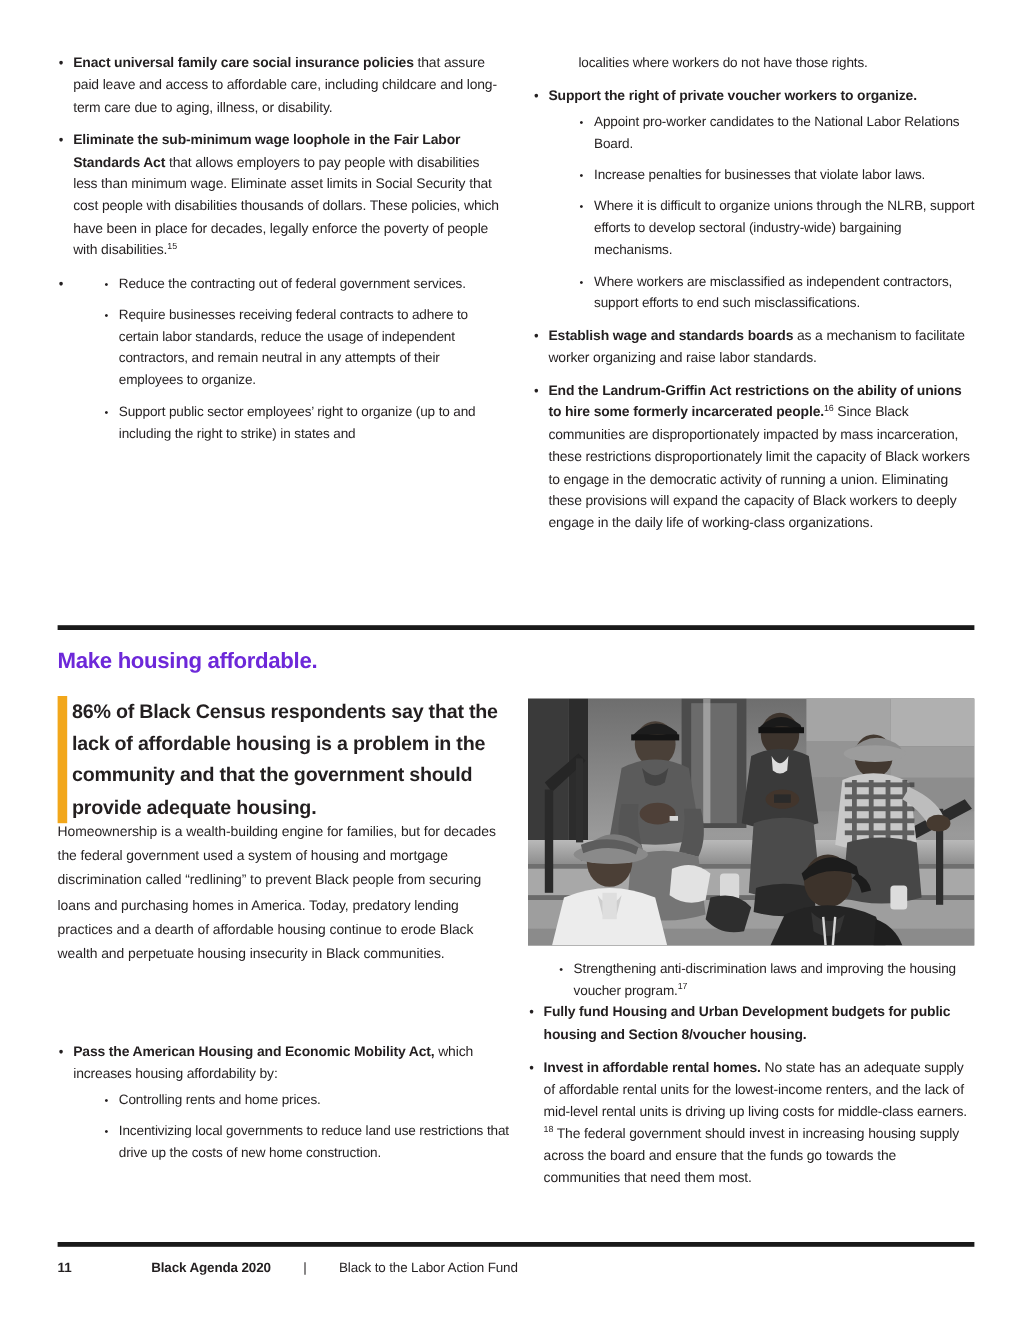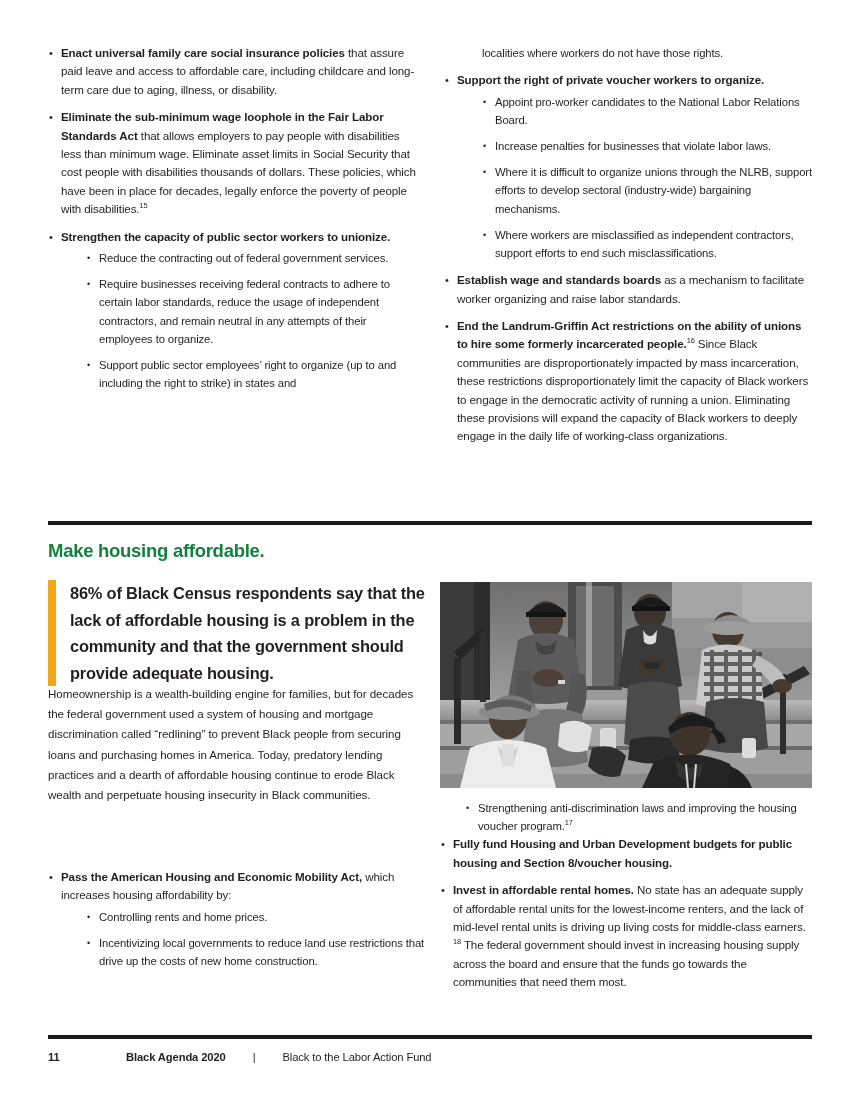--- a/index.html
+++ b/index.html
@@ -115,31 +115,31 @@
   }
 
   
   .section-heading {
     position: absolute;
     left: 48px;
     top: 540px;
     font-size: 18.5px;
     font-weight: 700;
     letter-spacing: -0.015em;
-    color: #15803d;
+    color: #6d28d9;
   }
 
   
   .pullquote {
     position: absolute;
     left: 48px;
     top: 580px;
     width: 378px;
     display: flex;
-    gap: 14px;
+    gap: 4px;
   }
   .pullquote .bar {
     width: 8px;
     min-width: 8px;
     background: #f2a71b;
   }
   .pullquote .qtext {
     font-size: 16.4px;
     font-weight: 700;
     line-height: 26.6px;
@@ -218,21 +218,20 @@
 
         <li>
           <span class="b">Enact universal family care social insurance policies</span><span> that assure paid leave and access to affordable care, including childcare and long-term care due to aging, illness, or disability.</span>
         </li>
 
         <li>
           <span class="b">Eliminate the sub-minimum wage loophole in the Fair Labor Standards Act</span><span> that allows employers to pay people with disabilities less than minimum wage. Eliminate asset limits in Social Security that cost people with disabilities thousands of dollars. These policies, which have been in place for decades, legally enforce the poverty of people with disabilities.</span><sup>15</sup>
         </li>
 
         <li>
-          <span class="b">Strengthen the capacity of public sector workers to unionize.</span>
           <ul class="lvl2">
             <li>Reduce the contracting out of federal government services.</li>
             <li>Require businesses receiving federal contracts to adhere to certain labor standards, reduce the usage of independent contractors, and remain neutral in any attempts of their employees to organize.</li>
             <li>Support public sector employees’ right to organize (up to and including the right to strike) in states and</li>
           </ul>
         </li>
 
       </ul>
     </div>
 

